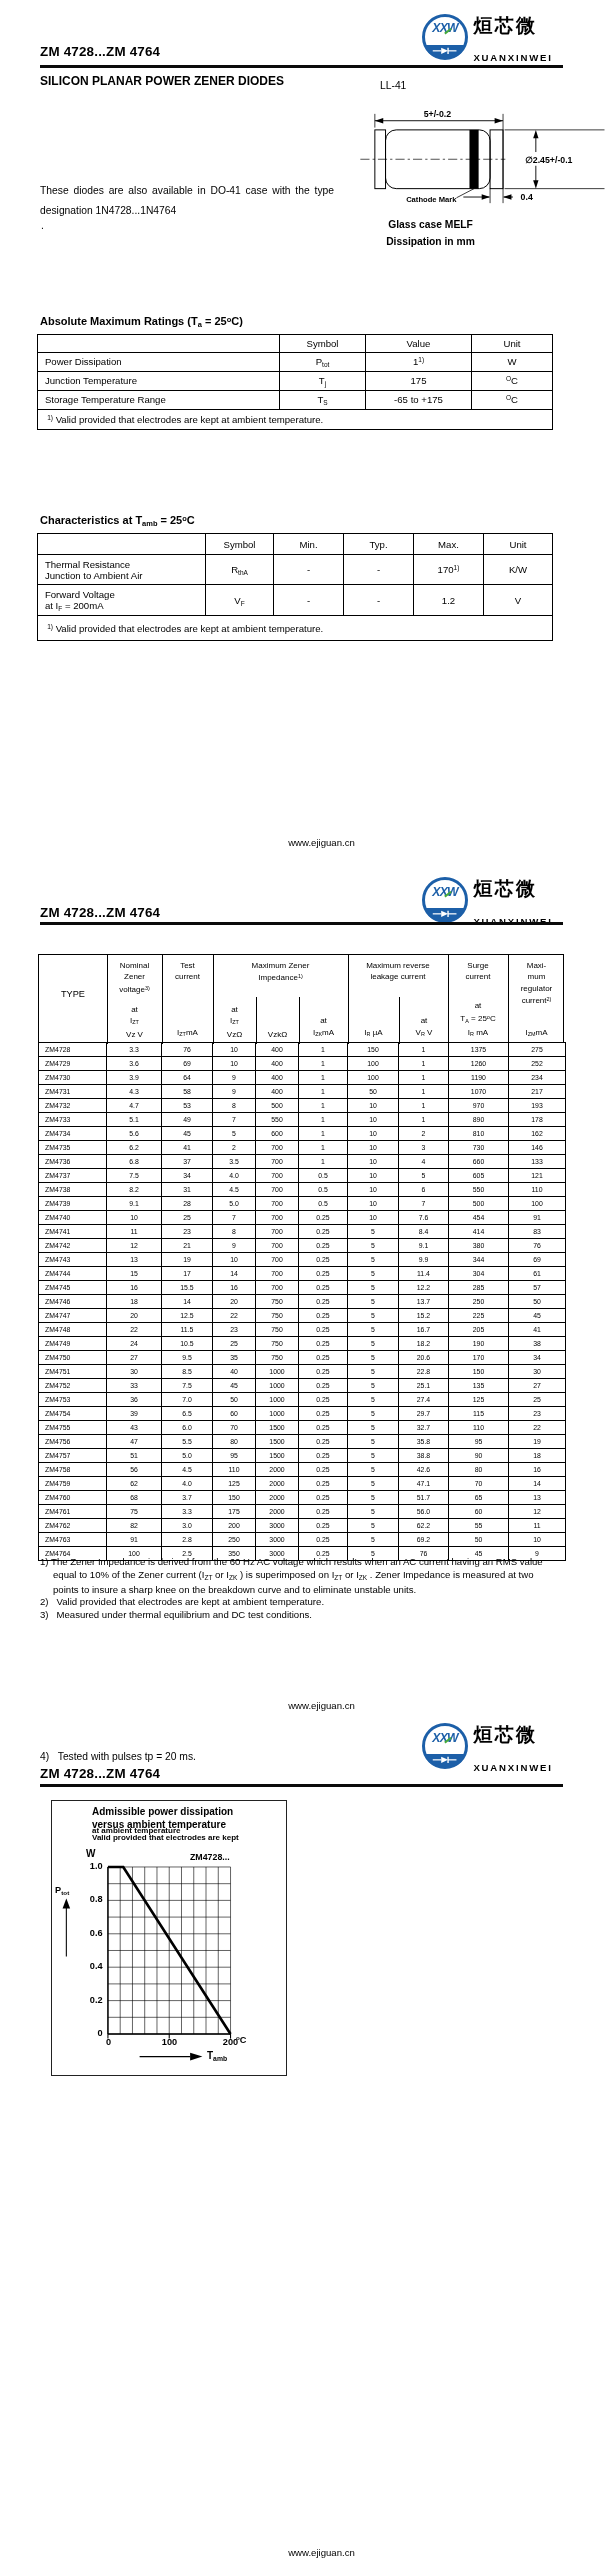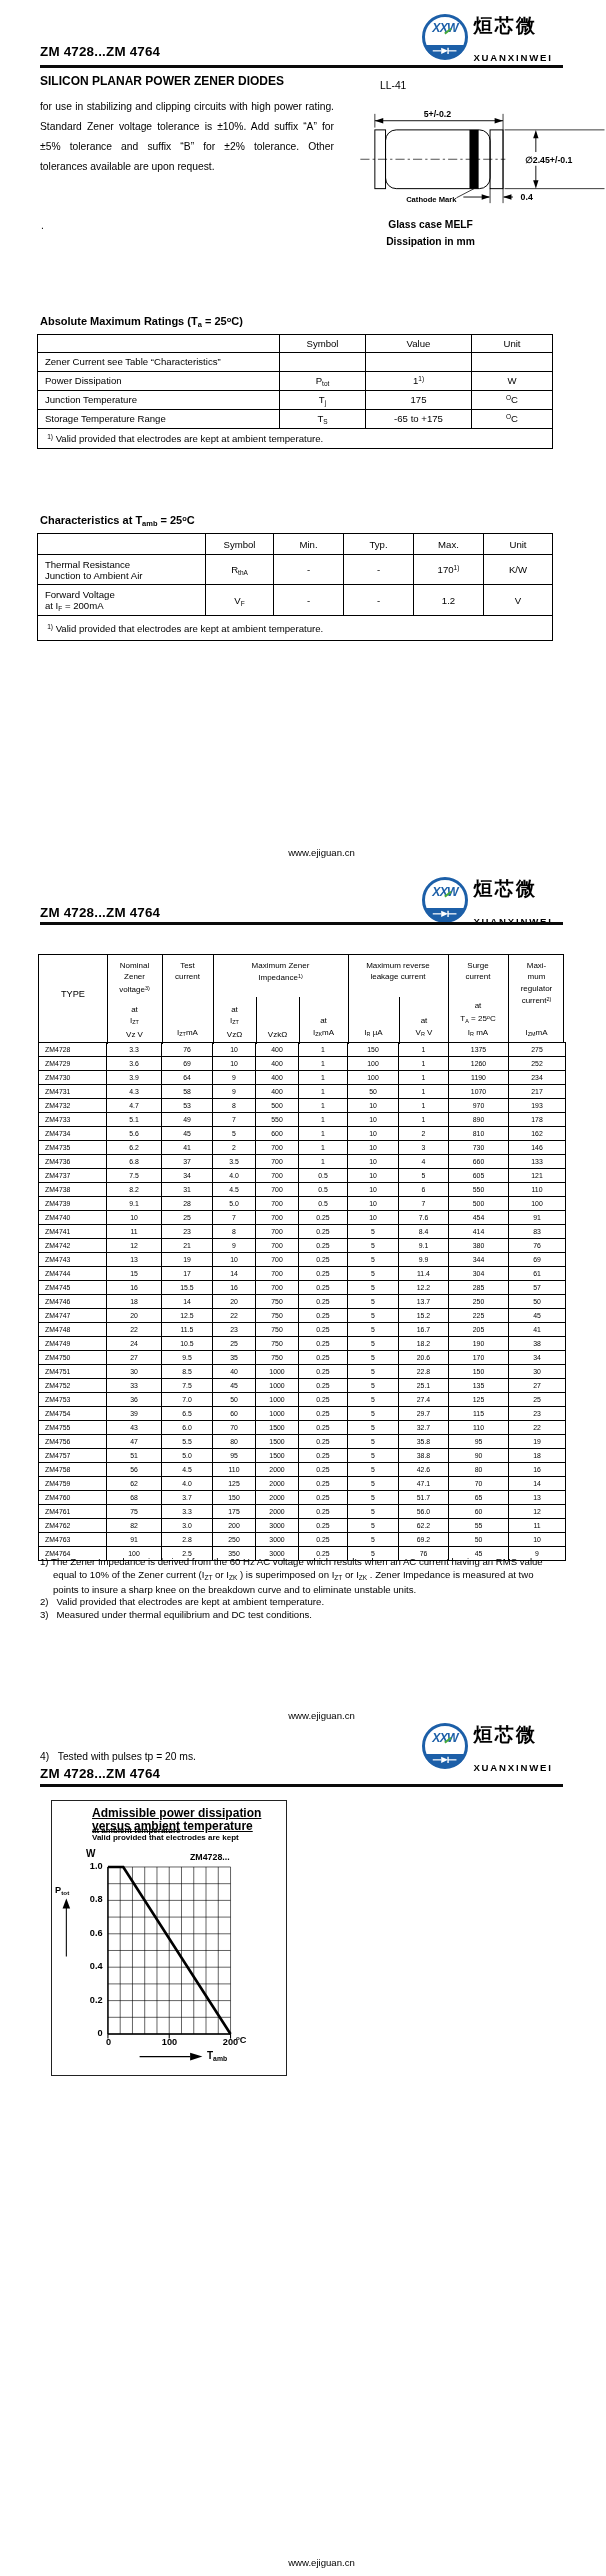--- a/index.html
+++ b/index.html
@@ -22,33 +22,33 @@
   
   .zhead{border:1.5px solid #000;border-bottom:none;box-sizing:border-box;}
   .vl{position:absolute;width:0.8px;background:#000;}
   .hlbl,.hsub{position:absolute;text-align:center;font-size:8px;line-height:11.5px;}
   .hsub{bottom:2.3px;}
   table.zt{border-collapse:collapse;table-layout:fixed;border:1.5px solid #000;border-top:0.8px solid #000;}
   table.zt td{border:0.8px solid #000;font-size:6.9px;height:13px;padding:0;text-align:center;}
   table.zt td.t{text-align:left;padding-left:6.1px;}
   .note{font-size:9.6px;line-height:12.6px;}
   .note1{padding-left:13px;text-indent:-13px;width:559px;}
-  .footer{font-size:9.6px;text-align:center;width:153px;margin-top:10px;}
+  .footer{font-size:9.6px;text-align:center;width:153px;}
   
   .logo{display:flex;align-items:flex-start;}
   .lc{width:46px;height:46px;border-radius:50%;border:3.8px solid #1c5fa8;background:#fff;position:relative;box-sizing:border-box;flex:0 0 auto;}
   .lx{position:absolute;top:4.6px;left:0;right:0;text-align:center;font-style:italic;font-weight:bold;font-size:12.2px;color:#1c5fa8;letter-spacing:-0.8px;}
   .lg{position:absolute;width:8.4px;height:2.3px;background:#45a93c;top:13px;left:19px;transform:rotate(-38deg);}
   .lb{position:absolute;bottom:0;left:0.8px;right:0.8px;height:12.2px;background:#1c5fa8;border-radius:0 0 19px 19px;display:flex;align-items:center;justify-content:center;}
   .lt{margin-left:5.4px;}
   .lcn{font-size:19px;font-weight:bold;letter-spacing:2.3px;line-height:24.5px;white-space:nowrap;}
   .len{font-size:9.6px;letter-spacing:1.8px;font-weight:600;margin-top:14px;white-space:nowrap;}
   
   .gbox{border:1.5px solid #222;box-sizing:border-box;background:#fff;}
-  .gt{font-size:12px;font-weight:bold;text-decoration:underline;}
+  .gt{font-size:10px;font-weight:bold;}
   .gn{font-size:8px;font-weight:bold;}
   .ylab{position:absolute;width:23px;text-align:right;font-weight:bold;font-size:9.2px;}
   .xlab{position:absolute;width:31px;text-align:center;font-weight:bold;font-size:9.2px;}
   svg text{font-family:"Liberation Sans",sans-serif;fill:#000;}
 </style>
 </head>
 <body>
 
 <div id="page">
 
@@ -70,21 +70,21 @@
     <div class="lt">
       <div class="lcn">烜芯微</div>
       <div class="len">XUANXINWEI</div>
     </div>
   </div>
 
   <div class="abs rule" style="left:40px;top:65px;width:523px"></div>
 
   <div class="abs main-title" style="left:40px;top:74px">SILICON PLANAR POWER ZENER DIODES</div>
 
-  <div class="abs para" style="left:40px;top:97px">for use in stabilizing and clipping circuits with high power rating. Standard Zener voltage tolerance is ±10%. Add suffix “A” for ±5% tolerance and suffix “B” for ±2% tolerance. Other tolerances available are upon request.</div>
+  <div class="abs para" style="left:40px;top:181px">These diodes are also available in DO-41 case with the type designation 1N4728...1N4764</div>
   <div class="abs" style="left:41px;top:220px;font-size:10.3px">.</div>
 
   <div class="abs" style="left:380px;top:80px;font-size:10.3px">LL-41</div>
 
   <svg class="abs" style="left:351px;top:107px" width="256" height="103" viewBox="0 0 335 135">
 
     <line x1="31" y1="18" x2="199" y2="18" stroke="#000" stroke-width="1.2"></line>
     <polygon points="31,18 42,14.5 42,21.5" fill="#000"></polygon>
     <polygon points="199,18 188,14.5 188,21.5" fill="#000"></polygon>
     <line x1="31" y1="9" x2="31" y2="27" stroke="#000" stroke-width="1"></line>
@@ -127,26 +127,20 @@
         <col style="width:86px">
         <col style="width:106px">
         <col style="width:81px">
       </colgroup>
     <tbody>
         <tr style="height:17.6px">
       <td class="d"></td>
       <td class="c">Symbol</td>
       <td class="c">Value</td>
       <td class="c">Unit</td>
-    </tr>
-    <tr style="height:19px">
-      <td class="d">Zener Current see Table “Characteristics”</td>
-      <td class="c"></td>
-      <td class="c"></td>
-      <td class="c"></td>
     </tr>
     <tr style="height:19px">
       <td class="d">Power Dissipation</td>
       <td class="c">P<sub>tot</sub></td>
       <td class="c">1<sup>1)</sup></td>
       <td class="c">W</td>
     </tr>
     <tr style="height:19px">
       <td class="d">Junction Temperature</td>
       <td class="c">T<sub>j</sub></td>

